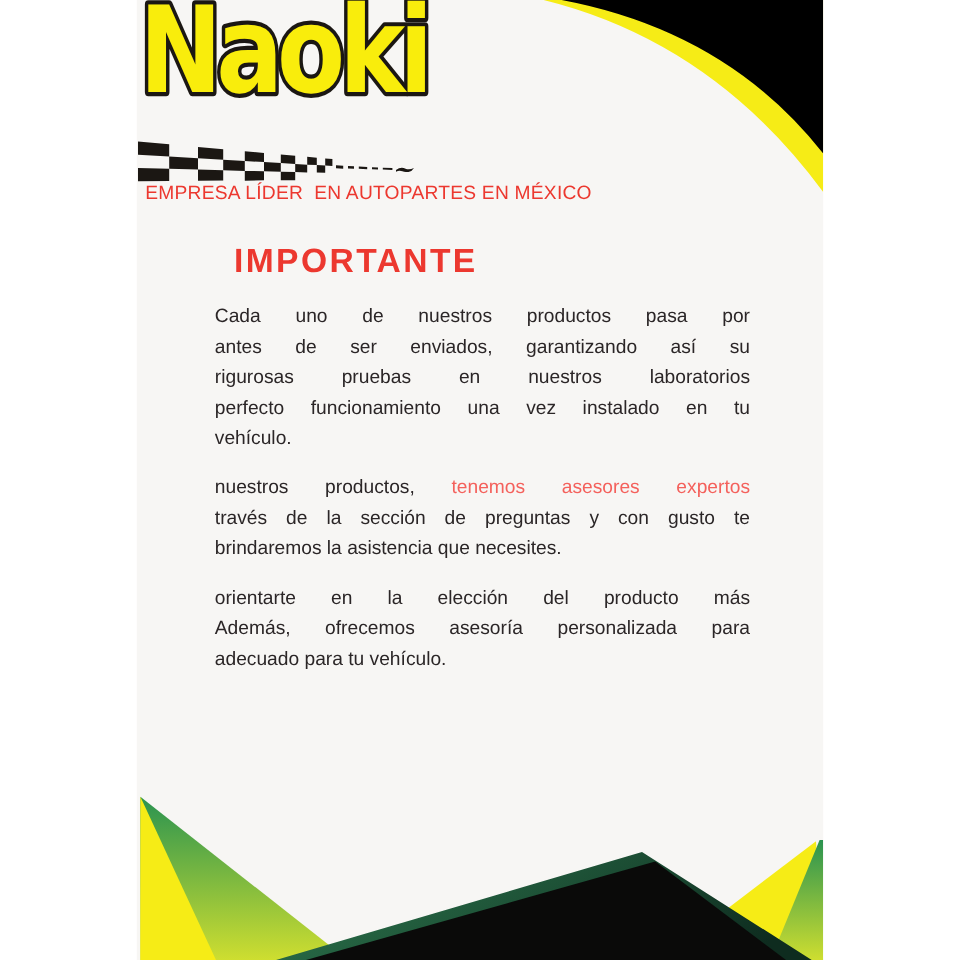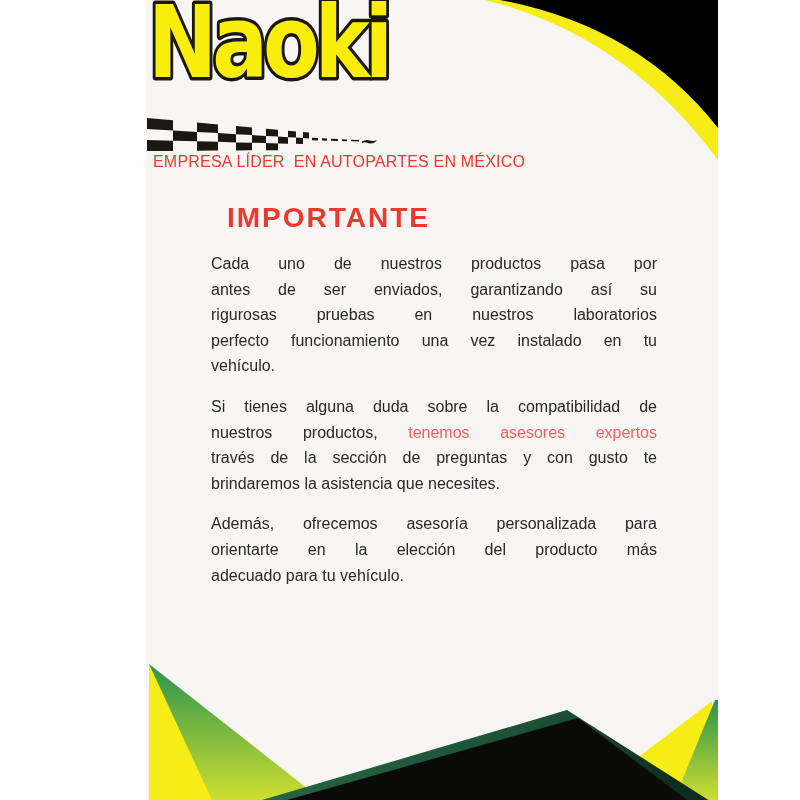--- a/index.html
+++ b/index.html
@@ -1,18 +1,18 @@
 <!DOCTYPE html>
 <html style="--margin_white: #ffffff; --page_background: #f7f6f4; --ink: #1b1713; --logo_yellow: #f9ed0c; --text_dark: #2b2627; --red_strong: #ec382f; --red_soft: #f4615c; --decor_yellow: #f6ec16; --green_mid: #2a9350; --green_light: #cede30; --teal_mid: #2f7c51; --teal_dark: #0e2c1f; --decor_black: #0a0a09;"><head>
 <meta charset="utf-8">
 <style>
   html,body{margin:0;padding:0;background:#ffffff;}
   .canvas{position:relative;width:800px;height:800px;background:var(--margin_white,#fff);overflow:hidden;
           font-family:"Liberation Sans",sans-serif;}
-  .page{position:absolute;left:114px;top:0;width:572px;height:800px;background:var(--page_background,#f7f6f4);margin-left:32px;}
+  .page{position:absolute;left:114px;top:0;width:572px;height:800px;background:var(--page_background,#f7f6f4);}
   .page::after{content:"";position:absolute;inset:0;pointer-events:none;
 ionic       background:conic-gradient(rgba(0,0,0,0.025) 25%,transparent 0 50%,rgba(0,0,0,0.025) 0 75%,transparent 0);
        background-size:5px 5px;}
   .abs{position:absolute;}
   
   .logo-svg{left:-2px;top:0;width:260px;height:96px;overflow:visible;}
   .logo-svg text{font-family:"DejaVu Sans",sans-serif;font-weight:bold;
                  fill:var(--logo_yellow);stroke:var(--ink);stroke-width:7px;
                  stroke-linejoin:round;paint-order:stroke fill;letter-spacing:-6px;}
   .subtitle{left:3px;top:89px;font-size:21px;font-weight:bold;letter-spacing:2.6px;
@@ -84,28 +84,27 @@
 
     <div class="abs body-text">
         <div class="para">
           <div class="tline"><span class="seg-dark">Cada uno de nuestros productos pasa por</span></div>
           <div class="tline"><span class="seg-dark">antes de ser enviados, garantizando así su</span></div>
           <div class="tline"><span class="seg-dark">rigurosas pruebas en nuestros laboratorios</span></div>
           <div class="tline"><span class="seg-dark">perfecto funcionamiento una vez instalado en tu</span></div>
           <div class="tline tlast"><span class="seg-dark">vehículo.</span></div>
         </div>
         <div class="para">
-          <div class="tline"><span class="seg-dark">Si tienes alguna duda sobre la compatibilidad de</span></div>
           <div class="tline"><span class="seg-dark">nuestros productos, </span><span class="seg-red">tenemos asesores expertos</span></div>
           <div class="tline"><span class="seg-dark">través de la sección de preguntas y con gusto te</span></div>
           <div class="tline tlast"><span class="seg-dark">brindaremos la asistencia que necesites.</span></div>
         </div>
         <div class="para">
+          <div class="tline"><span class="seg-dark">orientarte en la elección del producto más</span></div>
           <div class="tline"><span class="seg-dark">Además, ofrecemos asesoría personalizada para</span></div>
-          <div class="tline"><span class="seg-dark">orientarte en la elección del producto más</span></div>
           <div class="tline tlast"><span class="seg-dark">adecuado para tu vehículo.</span></div>
         </div>
       </div>
 
     <svg class="abs bottom-svg" viewBox="0 0 572 160">
       <defs>
         <linearGradient id="lg" x1="0" y1="0" x2="0" y2="1">
           <stop offset="0" style="stop-color:var(--green_mid)"></stop>
           <stop offset="1" style="stop-color:var(--green_light)"></stop>
         </linearGradient>

